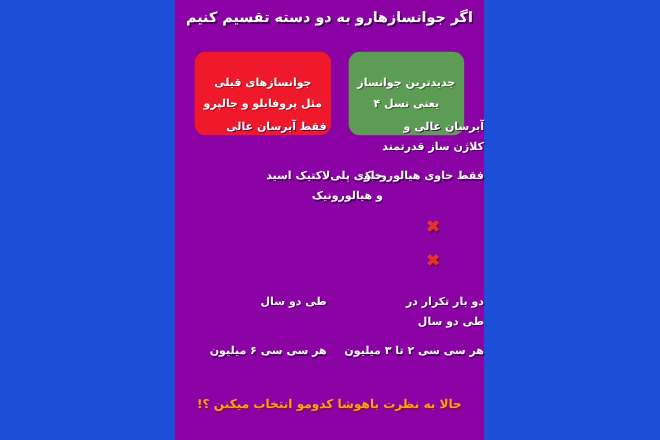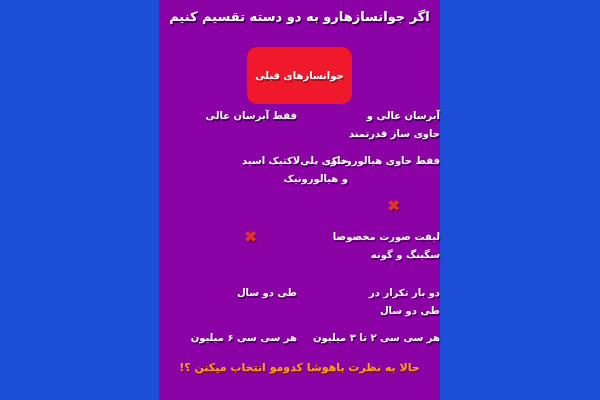--- a/index.html
+++ b/index.html
@@ -71,31 +71,36 @@
 </style>
 </head>
 <body>
 
 <div id="canvas">
   <div class="panel">
 
     <div class="title">اگر جوانسازهارو به دو دسته تقسیم کنیم</div>
 
     <div class="boxes">
+      <div class="box green">
+        <span class="box-line">جدیدترین جوانساز</span>
+        <span class="box-line">یعنی نسل ۴</span>
+      </div>
       <div class="box red">
         <span class="box-line">جوانسازهای قبلی</span>
+        <span class="box-line">مثل پروفایلو و جالپرو</span>
       </div>
     </div>
 
     <div class="rows">
 
       <div class="row">
         <div class="cell new">
           <span class="line">آبرسان عالی و</span>
-          <span class="line">حاوی ساز قدرتمند</span>
+          <span class="line">کلاژن ساز قدرتمند</span>
         </div>
         <div class="cell old">
           <span class="line">فقط آبرسان عالی</span>
         </div>
       </div>
 
       <div class="row">
         <div class="cell old">
           <span class="line">فقط حاوی هیالورونیک</span>
         </div>
@@ -105,24 +110,20 @@
         </div>
       </div>
 
       <div class="row gap-md">
         <div class="cell old">
           <span class="x-icon">✖</span>
         </div>
       </div>
 
       <div class="row gap-lg">
-        <div class="cell new">
-          <span class="line">لیفت صورت مخصوصا</span>
-          <span class="line">سگینگ و گونه</span>
-        </div>
         <div class="cell old">
           <span class="x-icon">✖</span>
         </div>
       </div>
 
       <div class="row">
         <div class="cell new">
           <span class="line">دو بار تکرار در</span>
           <span class="line">طی دو سال</span>
         </div>

